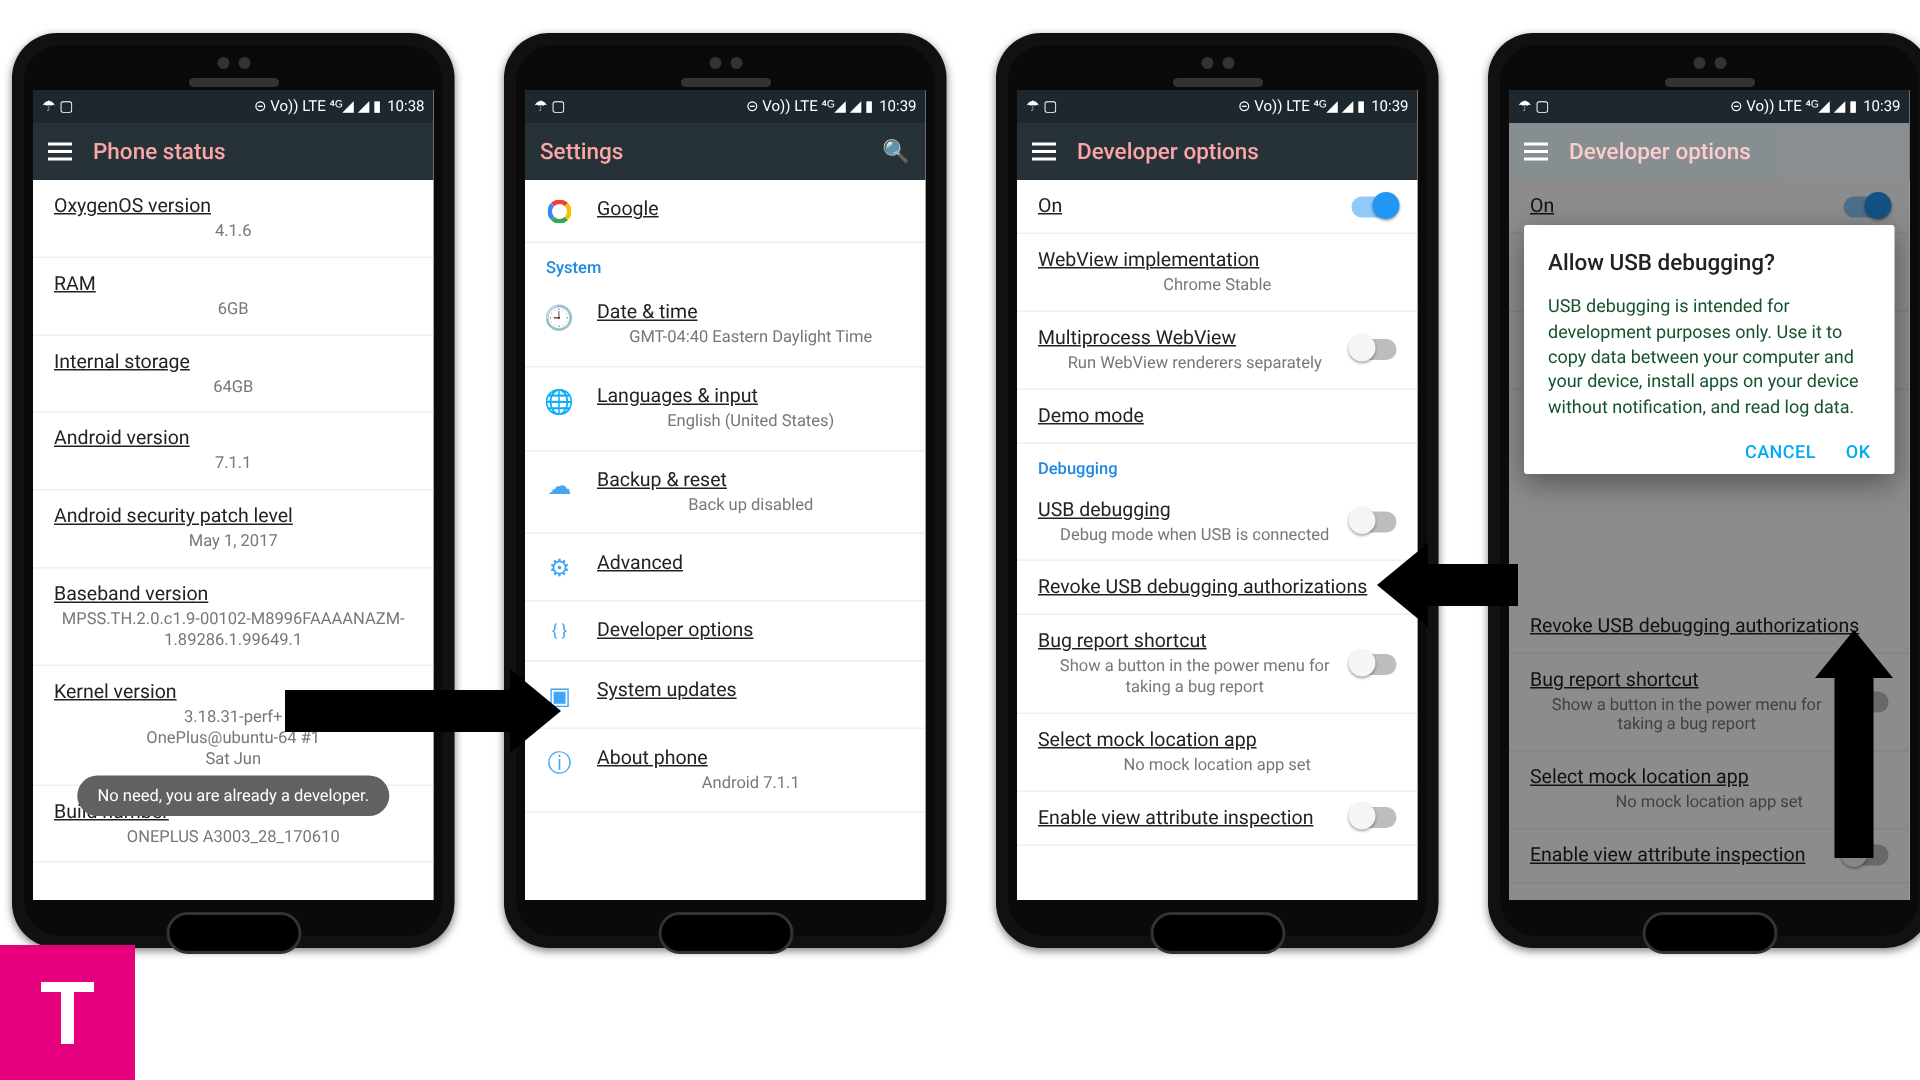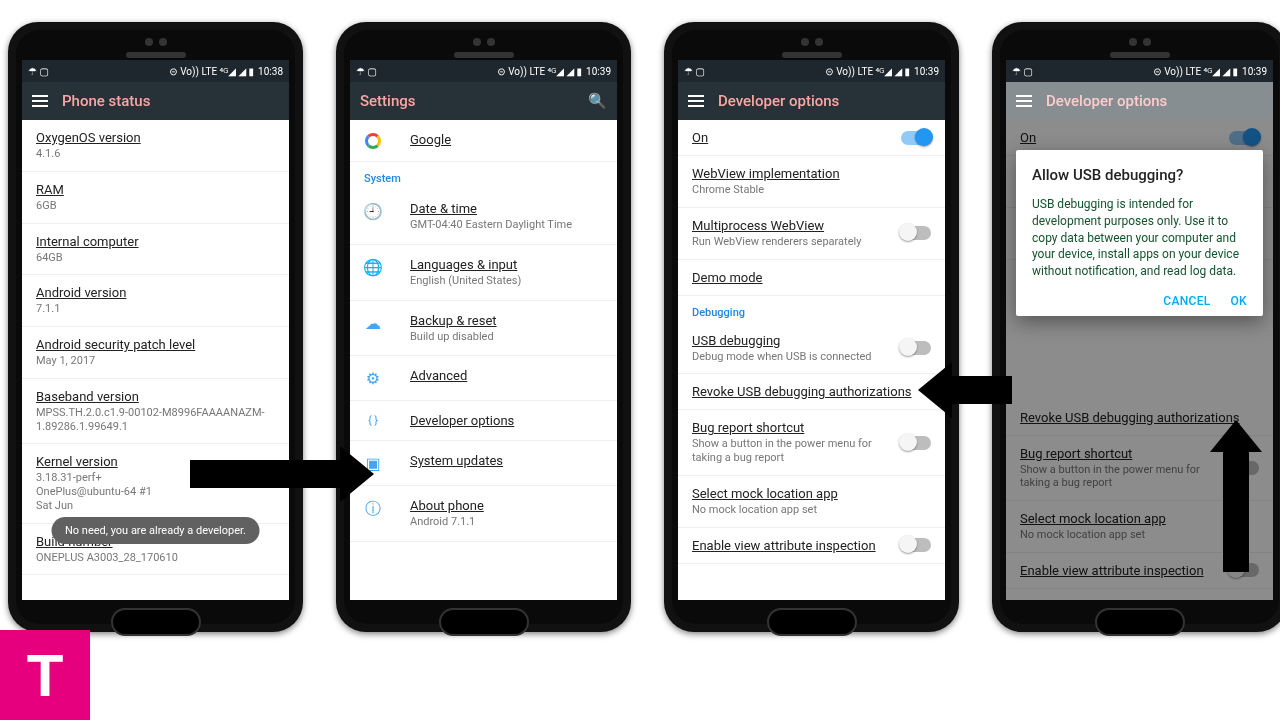--- a/index.html
+++ b/index.html
@@ -30,22 +30,22 @@
     padding: 0 10px; gap: 14px; font-size: 15px;
   }
   .appbar .title { font-weight: 500; }
   .appbar .spacer { flex: 1; }
 
   .content { position:absolute; top:60px; bottom:0; left:0; right:0; overflow: hidden; background: #fff; }
   .content.dimmed::after { content:""; position:absolute; inset:0; background: rgba(0,0,0,.45); }
 
   .row { padding: 10px 14px; border-bottom: 1px solid #eee; }
   .row .t1 { font-size: 13px; color: #222; text-decoration: underline; }
-  .row .t2 { font-size: 11px; color: #777; margin-top: 2px; line-height: 1.25; }
-  .row.withicon { display:flex; align-items:flex-start; gap: 28px; padding: 12px 14px; }
+  .row .t2 { font-size: 11px; color: #777; margin-top: 2px; line-height: 1.25; text-align: center; }
+  .row.withicon { display:flex; align-items:flex-start; gap: 16px; padding: 12px 14px; }
   .row.withicon .icon { width: 18px; display:flex; justify-content:center; padding-top: 1px; }
   .row.withicon .txt { flex:1; }
   .section-h { font-size: 11px; font-weight: 500; color: #1e88e5; padding: 10px 14px 4px; }
 
   .row.toggle { display:flex; align-items:center; }
   .row.toggle .txt { flex:1; }
   .switch { position: relative; width: 30px; height: 14px; background: #bdbdbd; border-radius: 8px; }
   .switch::after { content:""; position:absolute; top:-3px; left:-2px; width:18px; height:18px; background:#f5f5f5; border-radius:50%; box-shadow: 0 1px 2px rgba(0,0,0,.4); }
   .switch.on { background: #90caf9; }
   .switch.on::after { left: 14px; background: #2196f3; }
@@ -114,21 +114,21 @@
       <div class="content">
         <div class="row">
               <div class="t1">OxygenOS version</div>
               <div class="t2">4.1.6</div>
             </div>
         <div class="row">
               <div class="t1">RAM</div>
               <div class="t2">6GB</div>
             </div>
         <div class="row">
-              <div class="t1">Internal computer</div>
+              <div class="t1">Internal storage</div>
               <div class="t2">64GB</div>
             </div>
         <div class="row">
               <div class="t1">Android version</div>
               <div class="t2">7.1.1</div>
             </div>
         <div class="row">
               <div class="t1">Android security patch level</div>
               <div class="t2">May 1, 2017</div>
             </div>
@@ -202,21 +202,21 @@
                 <div class="t1">Languages &amp; input</div>
                 <div class="t2">English (United States)</div>
               </div>
             </div>
         <div class="row withicon">
               <span class="icon">
                 <span style="color:#42a5f5">☁</span>
               </span>
               <div class="txt">
                 <div class="t1">Backup &amp; reset</div>
-                <div class="t2">Build up disabled</div>
+                <div class="t2">Back up disabled</div>
               </div>
             </div>
         <div class="row withicon">
               <span class="icon">
                 <span style="color:#42a5f5">⚙</span>
               </span>
               <div class="txt">
                 <div class="t1">Advanced</div>
               </div>
             </div>

